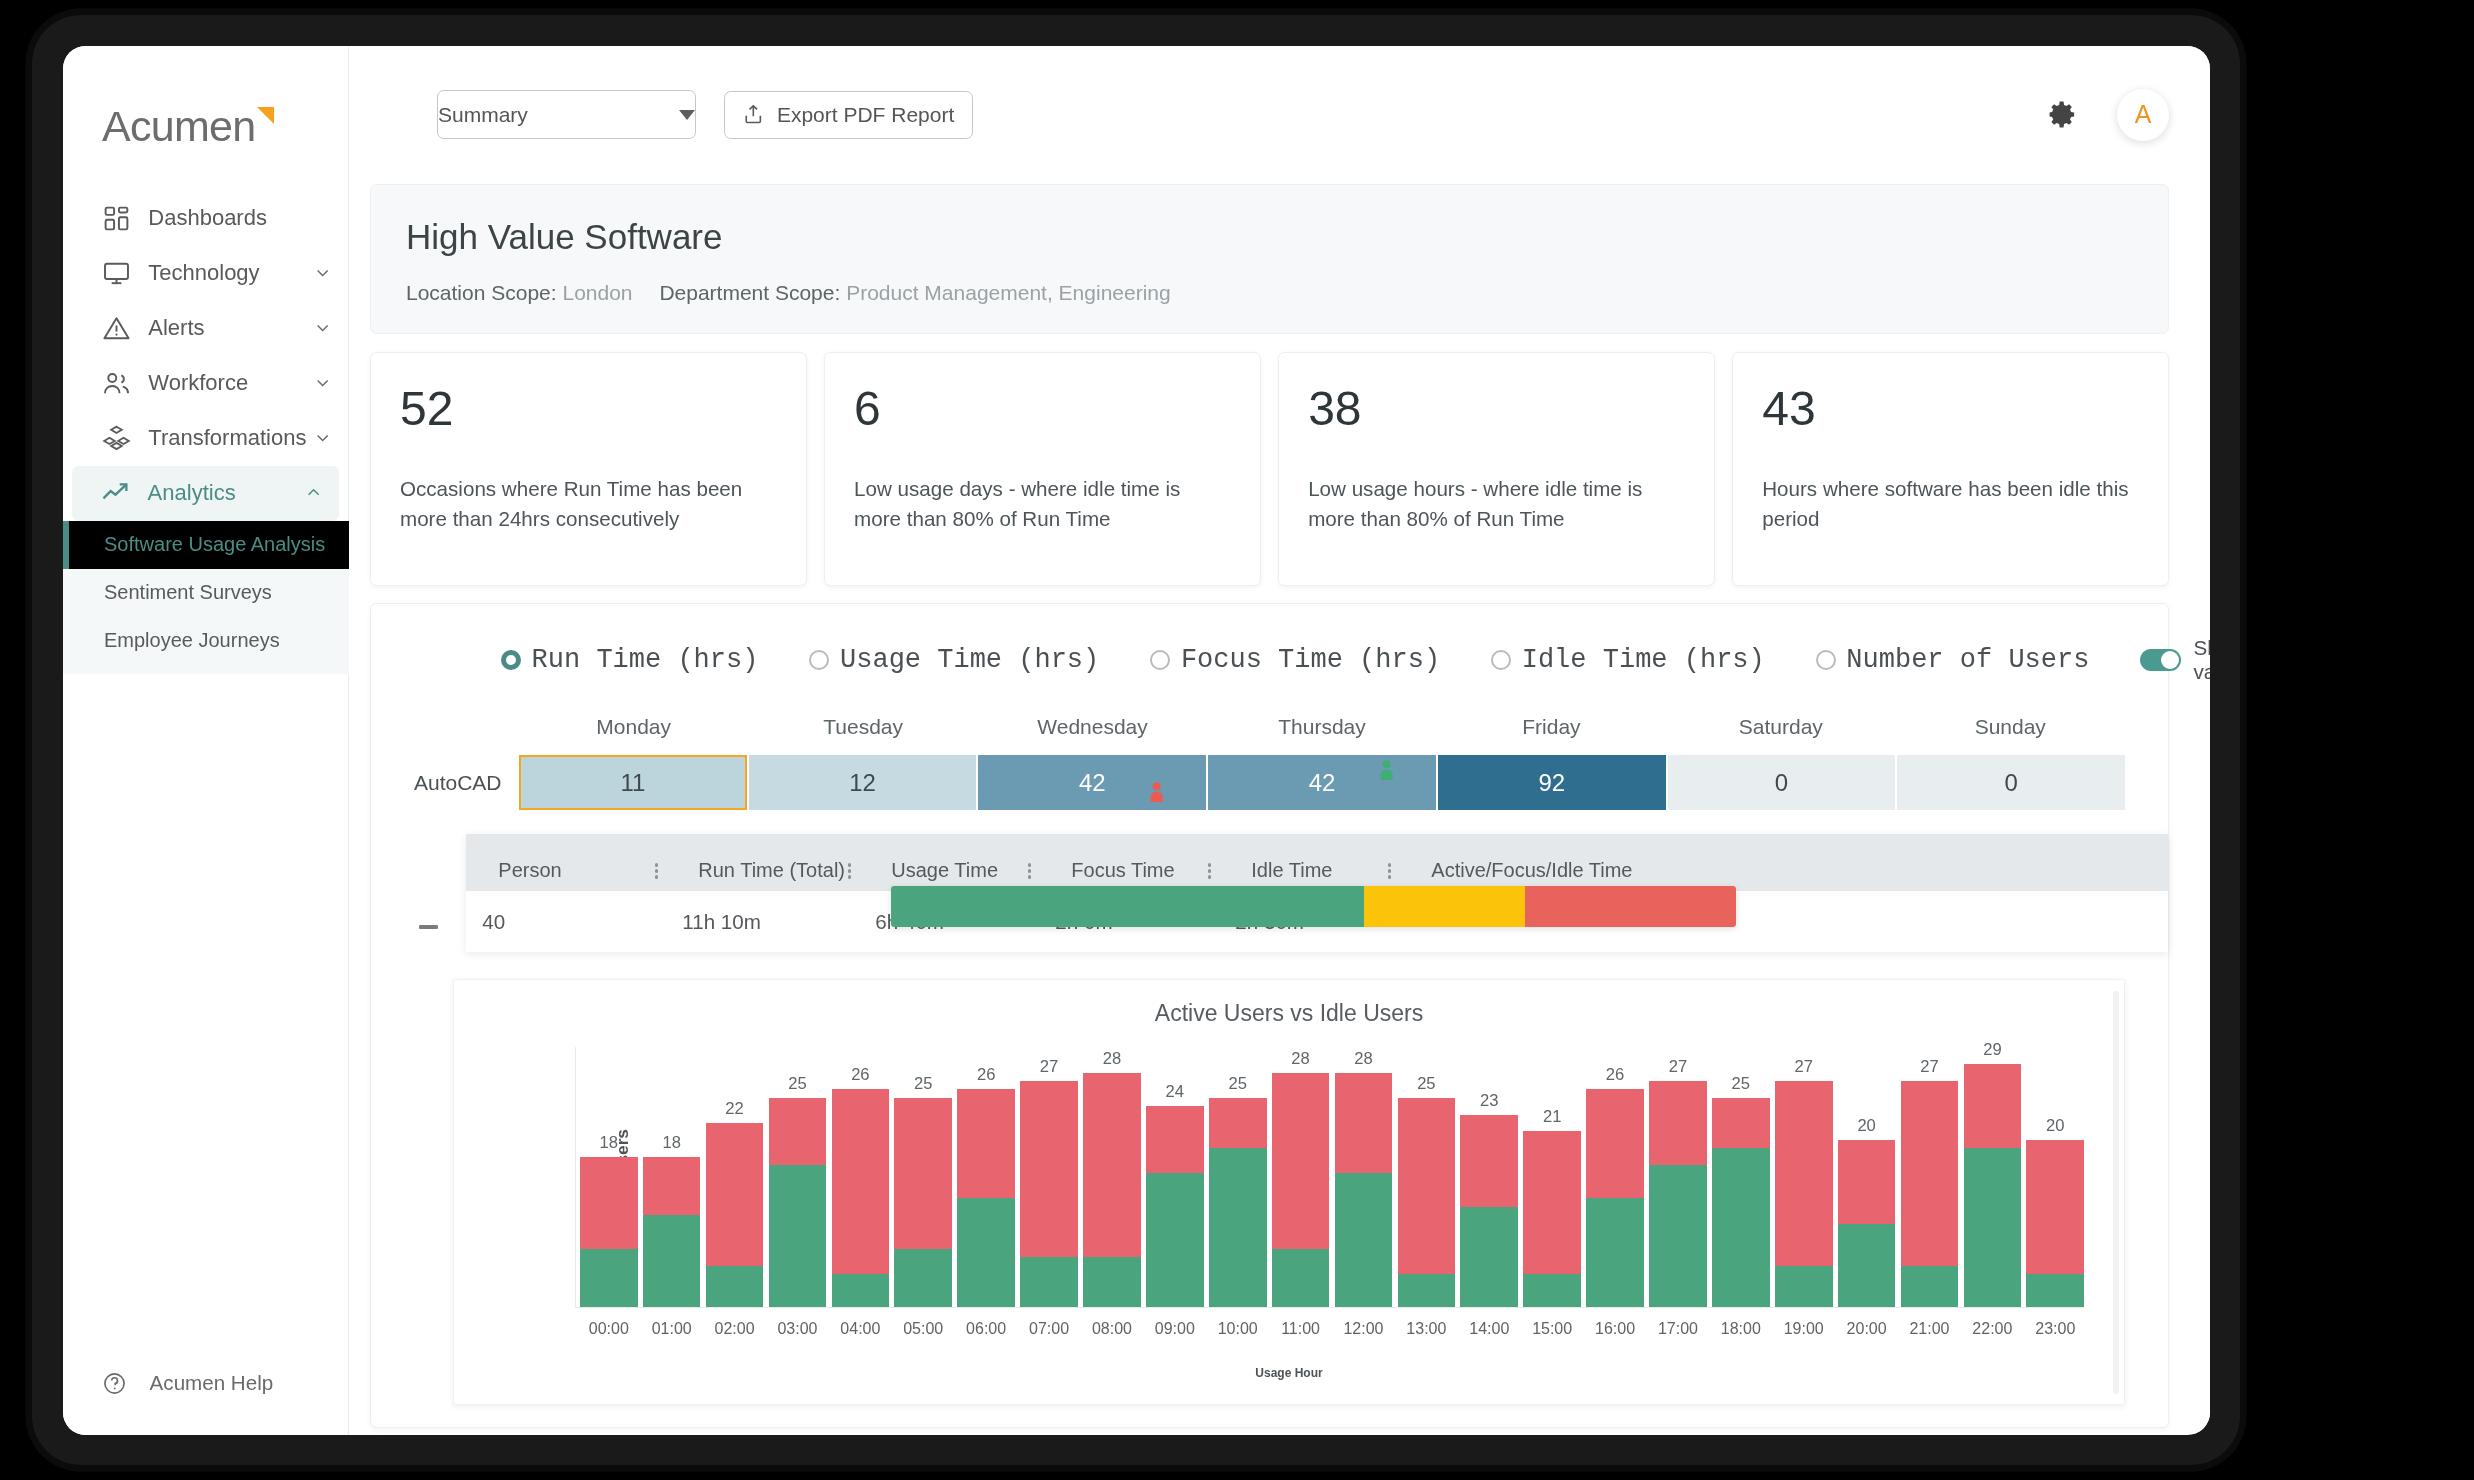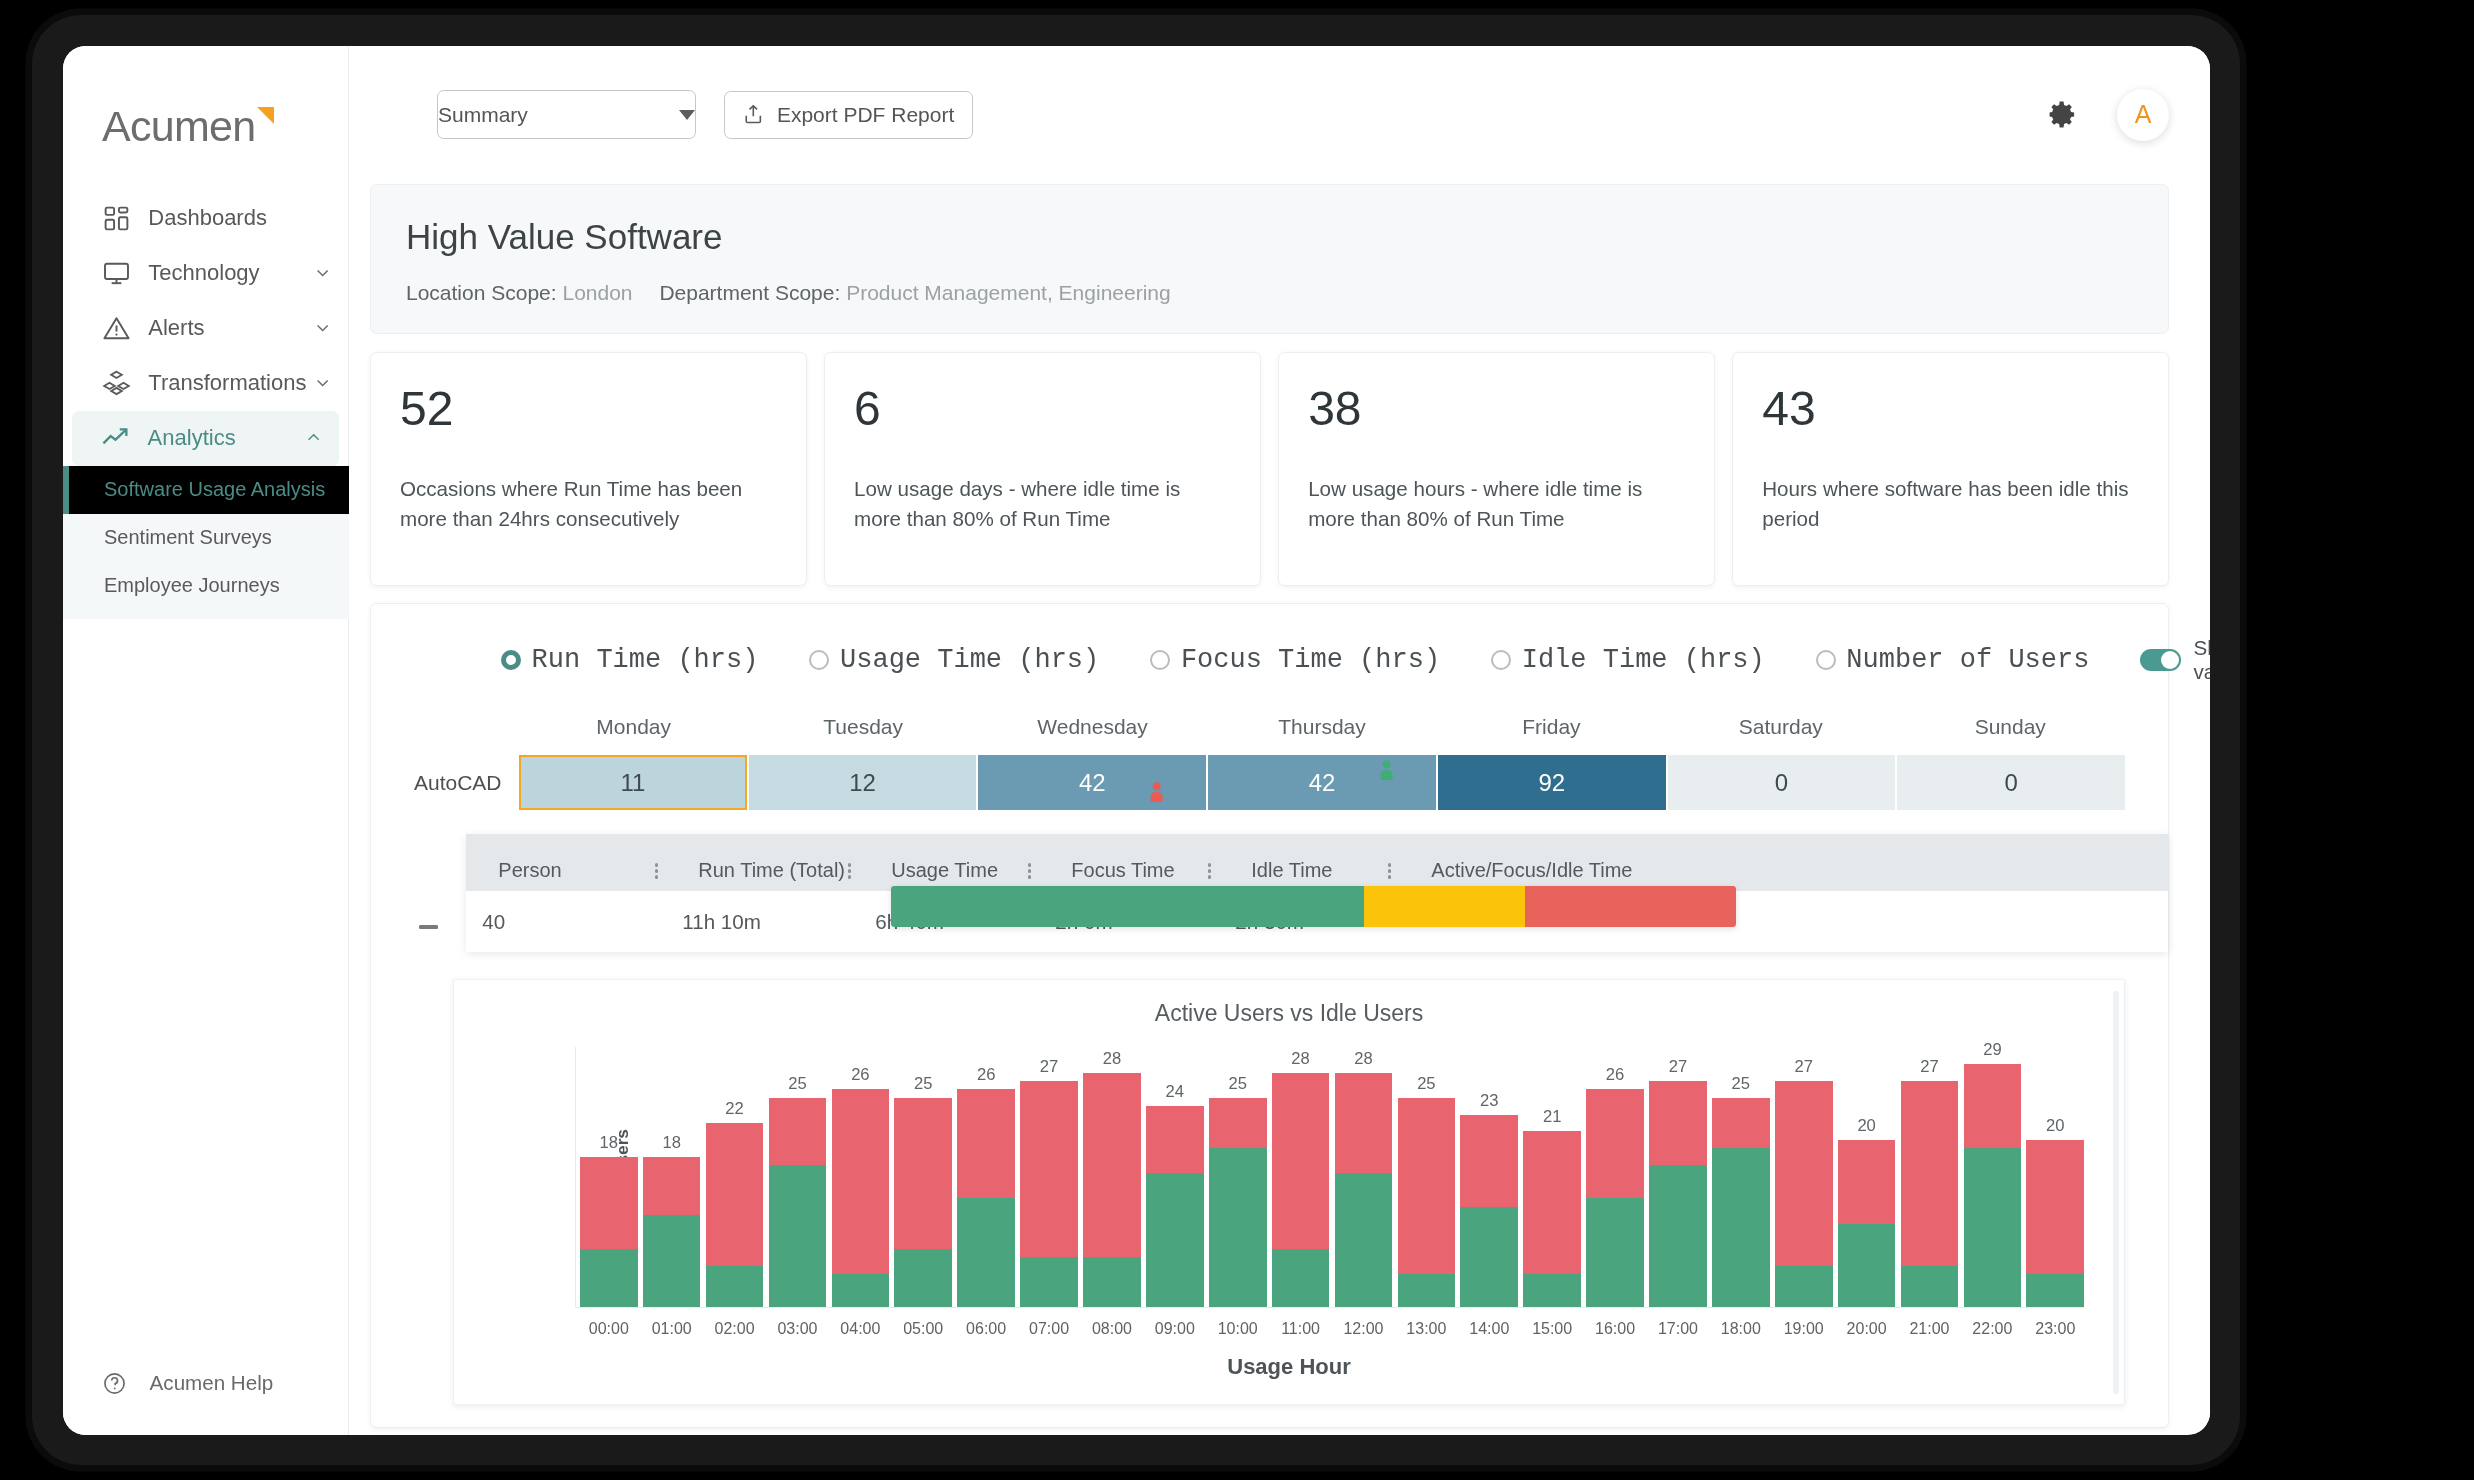--- a/index.html
+++ b/index.html
@@ -333,21 +333,21 @@
     text-align: center; font-size: 16.6px; color: #5f6568;
   }
   .seg-idle { background: #e8646e; width: 100%; }
   .seg-active { background: #4aa57f; width: 100%; }
   .x-lbl {
     position: absolute; left: 0; right: 0; bottom: -31px;
     text-align: center; font-size: 16px; color: #5d6366;
   }
   #xlabel {
     position: absolute; left: 0; right: 0; bottom: 24px;
-    text-align: center; font-size: 22px; color: #4d5356; font-weight: bold;
+    text-align: center; font-size: 12px; color: #4d5356; font-weight: bold;
   }
   #chart-scroll {
     position: absolute; right: 5.3px; top: 10.6px; bottom: 10.6px;
     width: 5.3px; background: #f0f2f3; border-radius: 2.7px;
   }
 </style>
 </head>
 <body>
 
 <div id="device-frame"></div>
@@ -389,20 +389,36 @@
         </div>
         <div class="nav-item">
           <span class="nav-ico">
               <svg viewBox="0 0 24 24" fill="none" stroke="currentColor" stroke-width="1.6">
                 <path d="M12 3.5 L22 20 L2 20 Z" stroke-linejoin="round"></path>
                 <line x1="12" y1="9.5" x2="12" y2="14.5"></line>
                 <circle cx="12" cy="17" r="0.9" fill="currentColor" stroke="none"></circle>
               </svg>
             </span>
           <span class="nav-label">Alerts</span>
+          <span class="chev">
+              <svg viewBox="0 0 24 24" fill="none" stroke="currentColor" stroke-width="2">
+                <polyline points="5,9 12,16 19,9"></polyline>
+              </svg>
+            </span>
+        </div>
+        <div class="nav-item">
+          <span class="nav-ico">
+              <svg viewBox="0 0 24 24" fill="none" stroke="currentColor" stroke-width="1.6">
+                <circle cx="8.5" cy="7.5" r="3.3"></circle>
+                <path d="M2.5 20c0-3.6 2.7-6 6-6s6 2.4 6 6"></path>
+                <path d="M16 5.2a3.2 3.2 0 0 1 0 6"></path>
+                <path d="M17.2 14.6c2.4.6 4.3 2.7 4.3 5.4"></path>
+              </svg>
+            </span>
+          <span class="nav-label">Workforce</span>
           <span class="chev">
               <svg viewBox="0 0 24 24" fill="none" stroke="currentColor" stroke-width="2">
                 <polyline points="5,9 12,16 19,9"></polyline>
               </svg>
             </span>
         </div>
         <div class="nav-item">
           <span class="nav-ico">
               <svg viewBox="0 0 24 24" fill="none" stroke="currentColor" stroke-width="1.5">
                 <path d="M12 2.2 L16.4 4.8 L12 7.4 L7.6 4.8 Z"></path>

